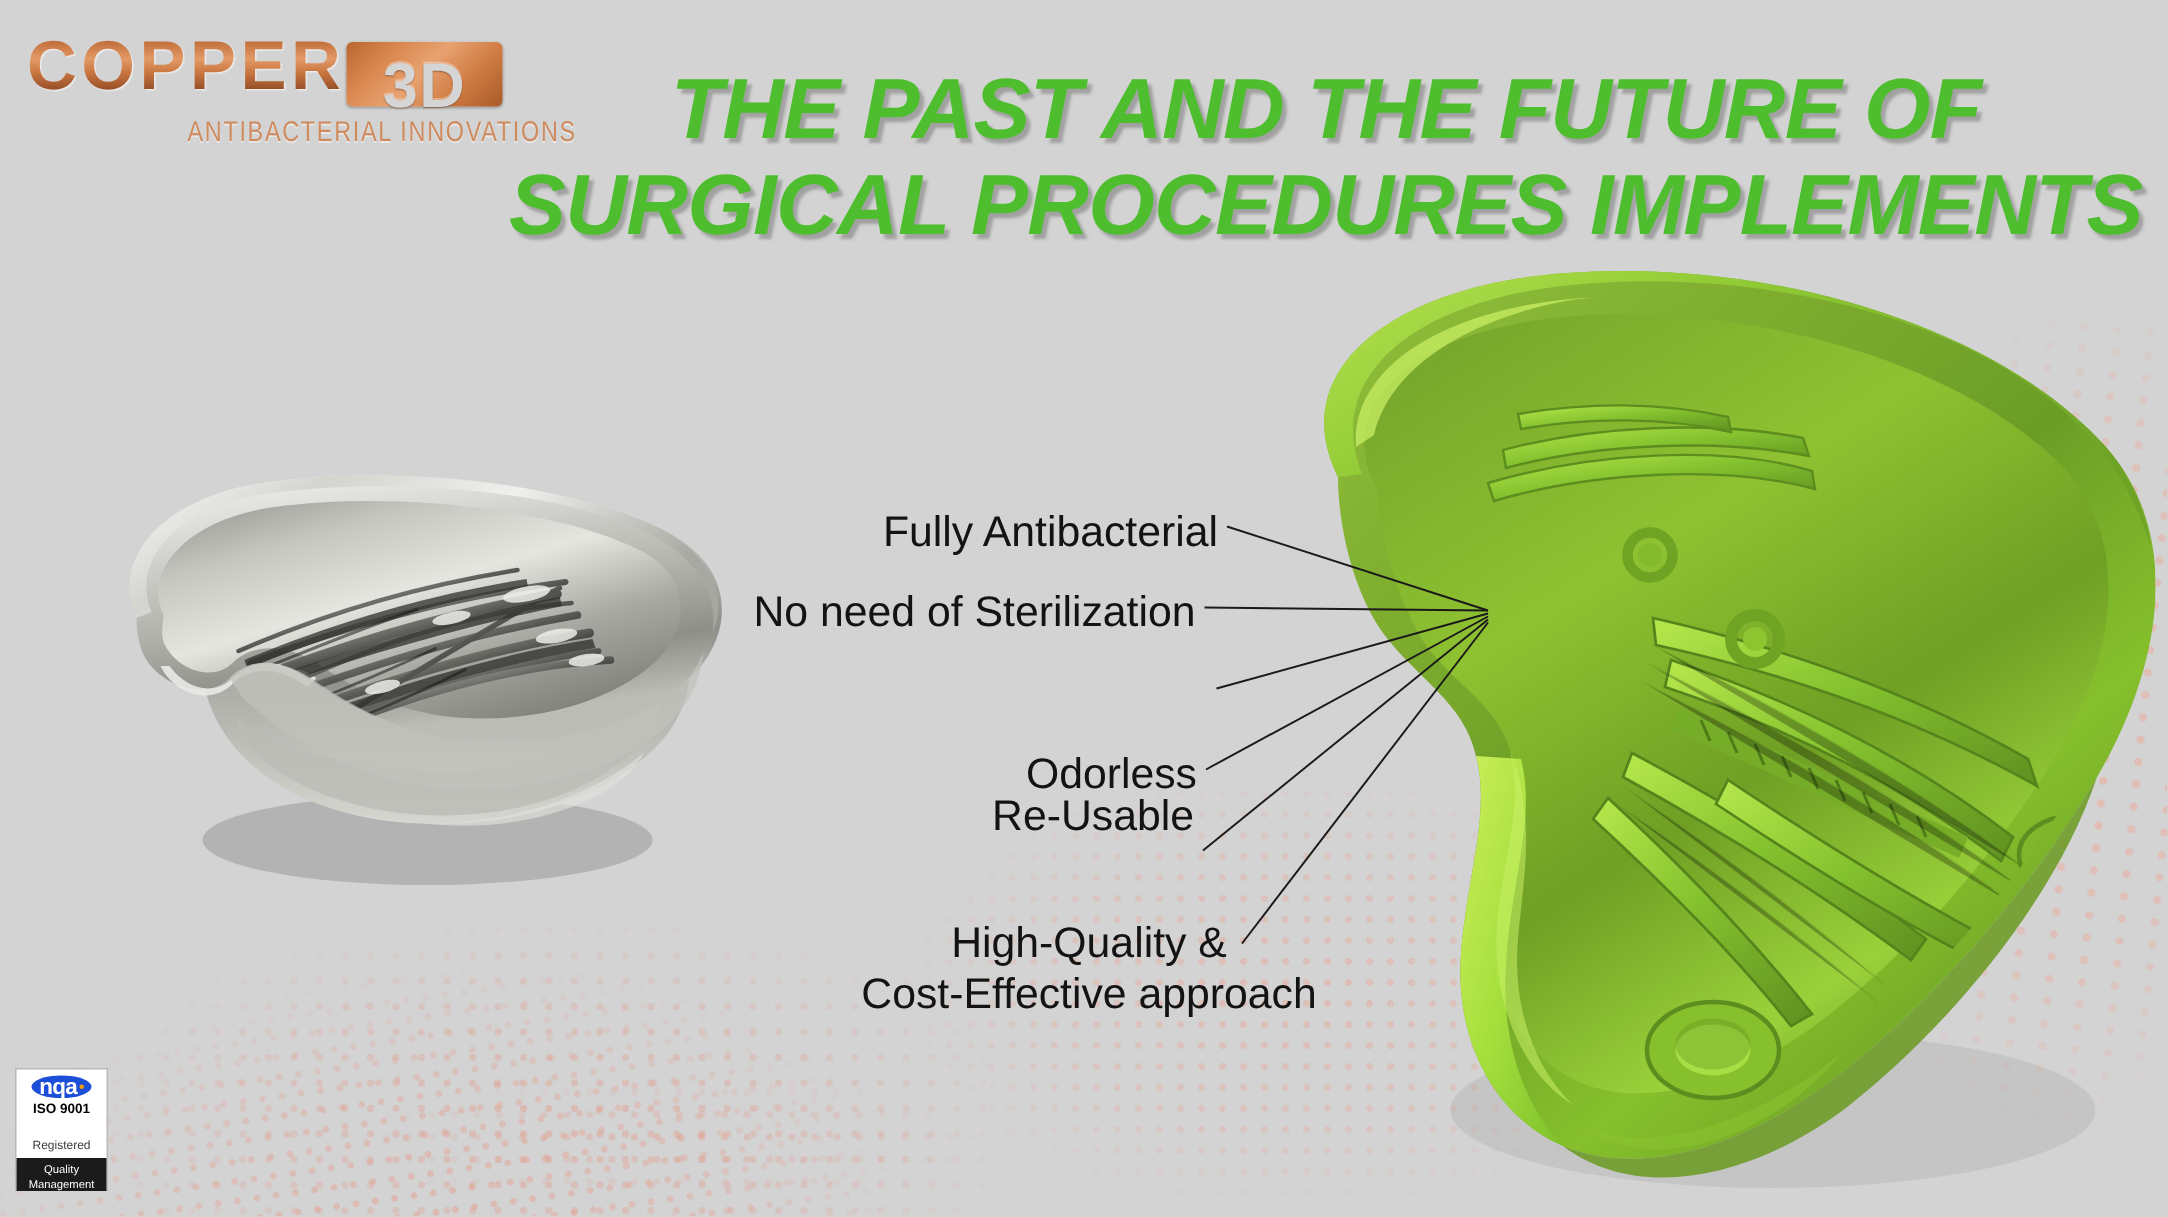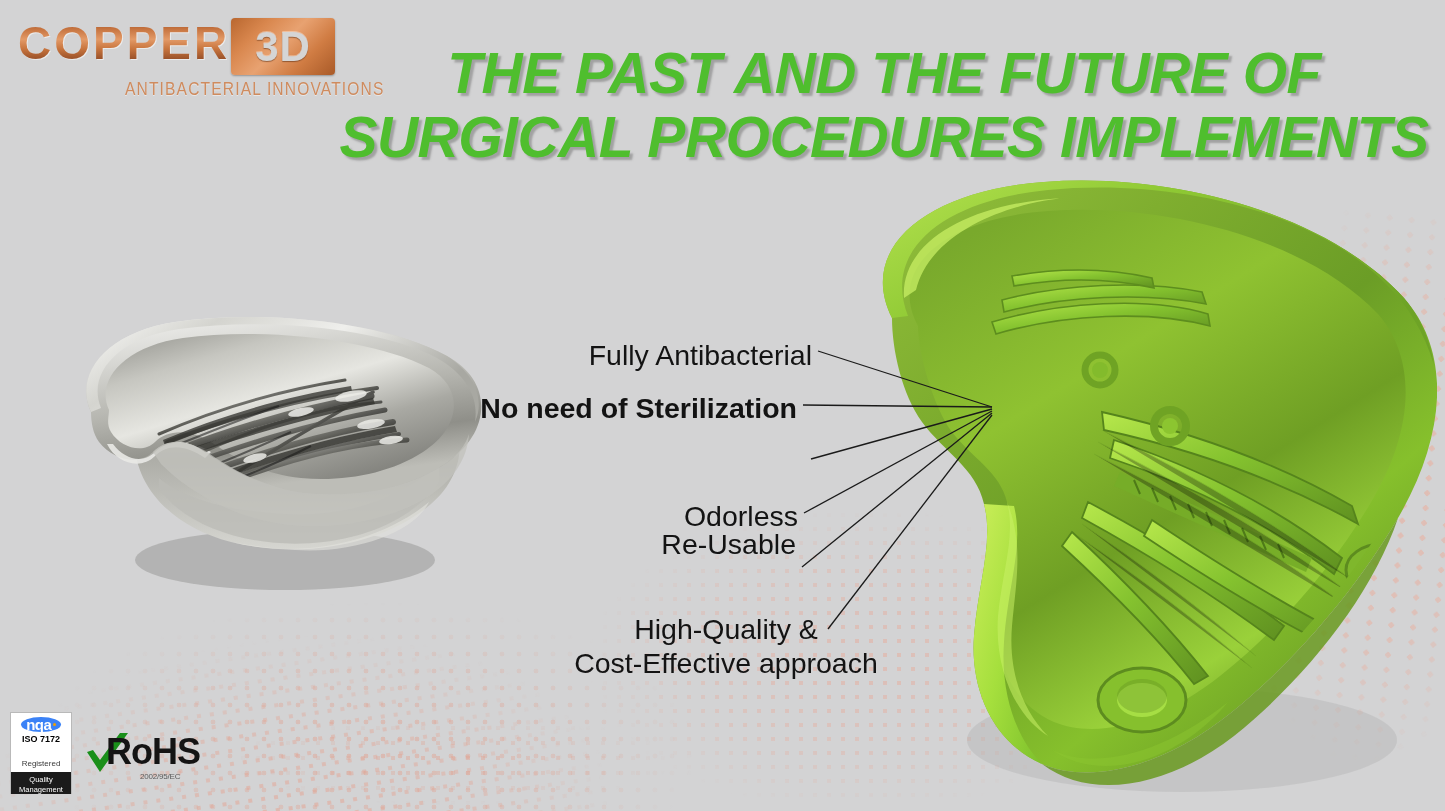--- a/index.html
+++ b/index.html
@@ -58,21 +58,21 @@
     font-family:"Liberation Sans", sans-serif;
     font-size:46px;font-weight:bold;letter-spacing:3px;
     background:linear-gradient(180deg,#8d4a26 0%,#c4713d 18%,#e39a67 42%,#c9763f 62%,#9a5129 85%,#7d4422 100%);
     -webkit-background-clip:text;background-clip:text;color:transparent;
     -webkit-text-fill-color:transparent;
     filter:drop-shadow(1px 1px 0 rgba(255,255,255,.55));
     line-height:1;
     text-decoration:underline;
   }
   #logo-3d-box{
-    position:absolute;left:218px;top:10px;width:104px;height:57px;
+    position:absolute;left:218px;top:20px;width:104px;height:43px;
     border-radius:4px;
     background:linear-gradient(135deg,#b9672f 0%,#d9874e 25%,#e8a271 48%,#d07c43 72%,#a95a28 100%);
     box-shadow:0 1px 2px rgba(0,0,0,.30);
   }
   #logo-3d-text{
     position:absolute;left:0;top:0;width:104px;height:57px;
     display:flex;align-items:center;justify-content:center;
     font-size:42px;font-weight:bold;letter-spacing:1px;
     color:#d5d5d5;
     text-shadow:0 1px 1px rgba(90,45,20,.55), 0 -1px 0 rgba(255,255,255,.35);
@@ -120,21 +120,21 @@
   #leader-lines{position:absolute;left:0;top:0;width:1445px;height:811px;pointer-events:none;}
 
   
   #cert-nqa{
     position:absolute;left:10px;top:712px;width:60px;height:80px;
     background:#fff;border:1px solid #b9b9b9;
     display:flex;flex-direction:column;align-items:center;
   }
   #nqa-circle{
     margin-top:4px;width:40px;height:40px;border-radius:50%;
-    background:#3b82f6;display:flex;align-items:center;justify-content:center;
+    background:#1d4ed8;display:flex;align-items:center;justify-content:center;
   }
   #nqa-word{color:#fff;font-size:15px;font-weight:bold;letter-spacing:-.5px;line-height:1;}
   #nqa-dot{display:inline-block;width:3px;height:3px;background:#f0a000;border-radius:50%;margin-left:1.5px;vertical-align:baseline;}
   #nqa-iso{font-size:9px;font-weight:bold;color:#000;margin-top:3px;line-height:1;}
   #nqa-registered{font-size:8px;color:#3a3a3a;line-height:1.1;margin-top:16px;}
   #nqa-qm{
     margin-top:3px;width:60px;background:#1b1b1b;color:#fff;
     font-size:7.5px;line-height:1.3;text-align:center;padding:3px 0 0;
     flex:1;display:flex;flex-direction:column;justify-content:center;
   }
@@ -408,44 +408,37 @@
       <div id="logo-3d-text">3D</div>
     </div>
     <div id="logo-tagline">ANTIBACTERIAL   INNOVATIONS</div>
   </div>
 
   <div id="title">THE PAST AND THE FUTURE OF
 SURGICAL PROCEDURES IMPLEMENTS</div>
 
   <div class="feature-label" style="right:633px;top:339px;">Fully Antibacterial</div>
 
-  <div class="feature-label" style="right:648px;top:392px;font-weight:bold;">No need of Sterilization</div>
+  <div class="feature-label" style="right:648px;top:392px;">No need of Sterilization</div>
 
 
   <div class="feature-label" style="right:647px;top:500px;">Odorless</div>
 
   <div class="feature-label" style="right:649px;top:528px;">Re-Usable</div>
 
   <div class="feature-label two-line" style="left:566px;top:613px;width:320px;">High-Quality &amp;
 Cost-Effective approach</div>
 
   <div id="cert-nqa">
     <div id="nqa-circle">
       <span id="nqa-word">nqa</span>
         <span id="nqa-dot"></span>
     </div>
-    <div id="nqa-iso">ISO 7172</div>
+    <div id="nqa-iso">ISO 9001</div>
     <div id="nqa-registered">Registered</div>
     <div id="nqa-qm">
       <span>Quality</span>
       <span>Management</span>
     </div>
   </div>
 
-  <div id="cert-rohs">
-    <svg id="rohs-check" viewBox="0 0 46 42">
-      <path d="M3,20 L16,40 L44,1 L36,1 L16,28 L9,18 Z" fill="#1a8f1a"></path>
-    </svg>
-    <div id="rohs-text">RoHS</div>
-    <div id="rohs-sub">2002/95/EC</div>
-  </div>
 
 </div>
 
 </body></html>

